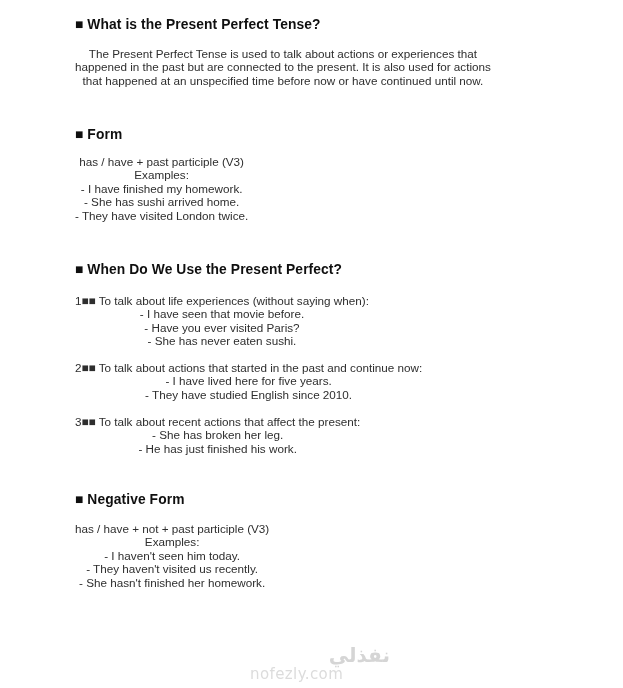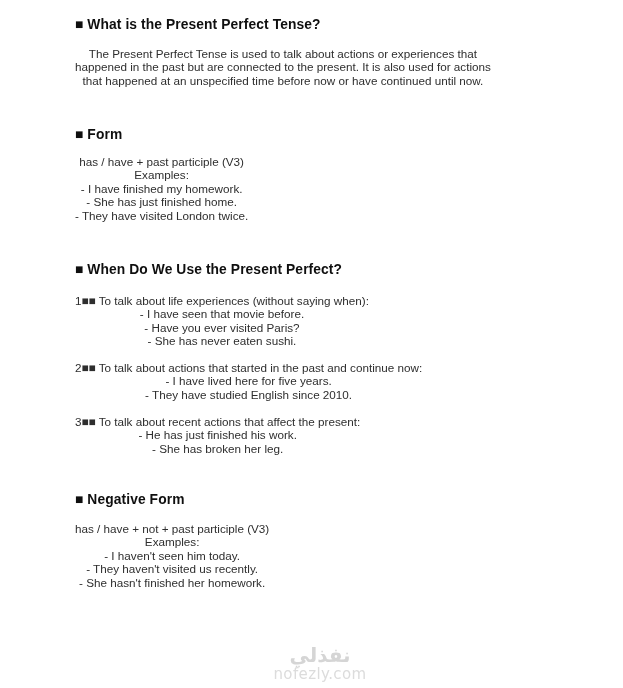--- a/index.html
+++ b/index.html
@@ -30,21 +30,20 @@
     color: #2e2e2e;
     white-space: nowrap;
     text-align: center;
   }
   .ln { height: 13.4px; }
   .wm {
     position: absolute;
     left: 250px;
     width: 140px;
     top: 643px;
-    text-align: center;
     font-family: "DejaVu Sans", sans-serif;
   }
   .wm-logo {
     font-size: 20px;
     font-weight: bold;
     line-height: 25px;
     color: #d5d5d5;
   }
   .wm-site {
     font-size: 15px;
@@ -65,43 +64,43 @@
     <div class="ln">happened in the past but are connected to the present. It is also used for actions</div>
     <div class="ln">that happened at an unspecified time before now or have continued until now.</div>
   </div>
 
   <h2 class="h" style="top:127px">■ Form</h2>
 
   <div class="tblock" style="top:155px">
     <div class="ln">has / have + past participle (V3)</div>
     <div class="ln">Examples:</div>
     <div class="ln">- I have finished my homework.</div>
-    <div class="ln">- She has just finished home.</div>
+    <div class="ln">- She has sushi arrived home.</div>
     <div class="ln">- They have visited London twice.</div>
   </div>
 
   <h2 class="h" style="top:262px">■ When Do We Use the Present Perfect?</h2>
 
   <div class="tblock" style="top:294px">
     <div class="ln">1■■ To talk about life experiences (without saying when):</div>
     <div class="ln">- I have seen that movie before.</div>
     <div class="ln">- Have you ever visited Paris?</div>
     <div class="ln">- She has never eaten sushi.</div>
   </div>
 
   <div class="tblock" style="top:361px">
     <div class="ln">2■■ To talk about actions that started in the past and continue now:</div>
     <div class="ln">- I have lived here for five years.</div>
     <div class="ln">- They have studied English since 2010.</div>
   </div>
 
   <div class="tblock" style="top:415px">
     <div class="ln">3■■ To talk about recent actions that affect the present:</div>
+    <div class="ln">- She has broken her leg.</div>
     <div class="ln">- He has just finished his work.</div>
-    <div class="ln">- She has broken her leg.</div>
   </div>
 
   <h2 class="h" style="top:492px">■ Negative Form</h2>
 
   <div class="tblock" style="top:522px">
     <div class="ln">has / have + not + past participle (V3)</div>
     <div class="ln">Examples:</div>
     <div class="ln">- I haven't seen him today.</div>
     <div class="ln">- They haven't visited us recently.</div>
     <div class="ln">- She hasn't finished her homework.</div>

